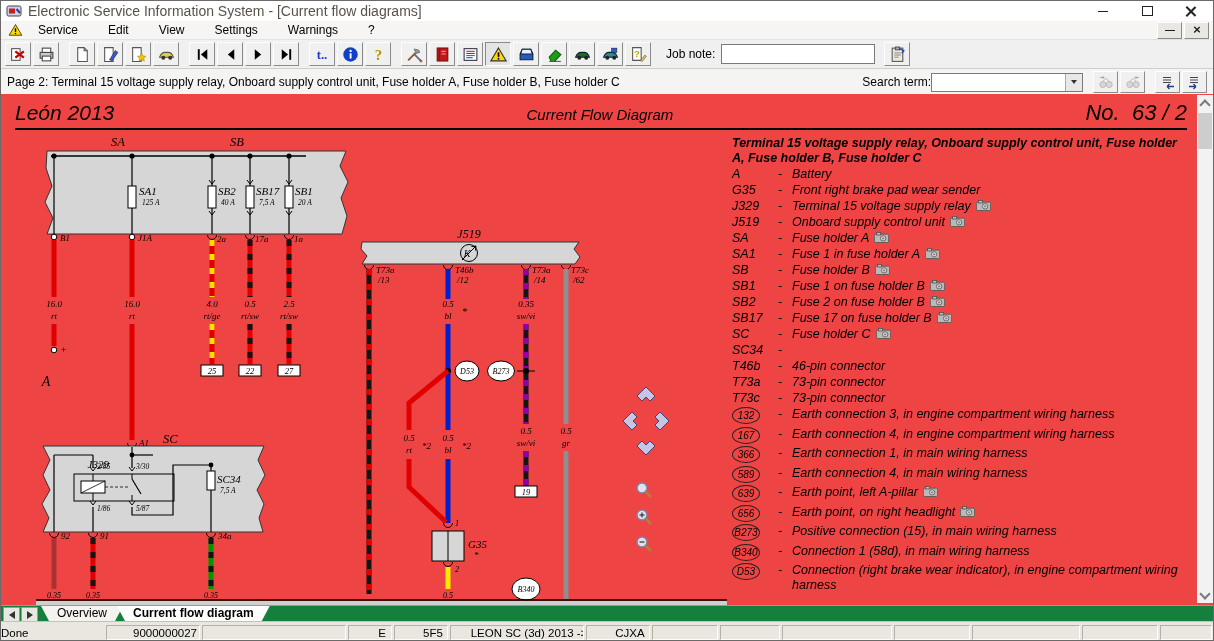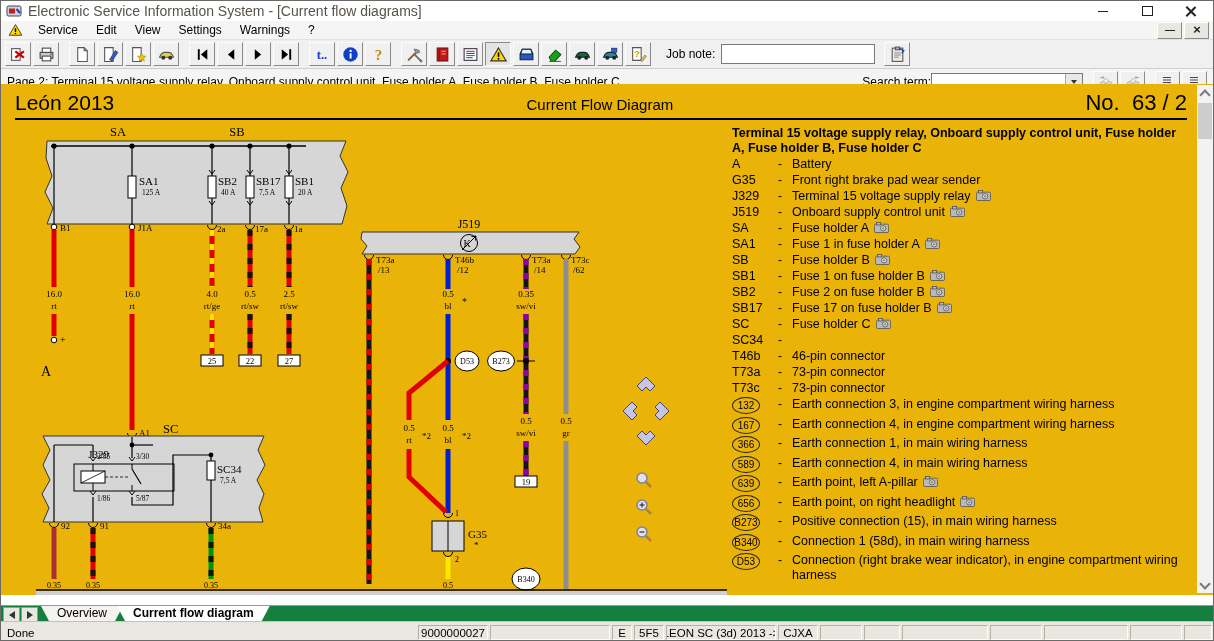--- a/index.html
+++ b/index.html
@@ -16,21 +16,21 @@
   .i-max{width:9px;height:8px;border:1px solid #222;display:inline-block;}
   .i-close{position:relative;width:10px;height:10px;display:inline-block;}
   .i-close::before,.i-close::after{content:"";position:absolute;left:4px;top:-1px;width:1.5px;height:13px;background:#222;}
   .i-close::before{transform:rotate(45deg);}
   .i-close::after{transform:rotate(-45deg);}
   .i-close.small::before,.i-close.small::after{height:11px;}
   
   .menu-bar{height:18px;display:flex;align-items:center;background:#f6f5f3;border-bottom:1px solid #e3e2e0;}
   .menu-warn{width:15px;height:14px;margin:0 6px 0 7px;display:inline-flex;}
   .menu-warn svg{width:15px;height:14px;}
-  #menu-items{display:flex;flex:1;}
+  #menu-items{display:flex;flex:1;gap:12px;}
   .menu-item{padding:1px 9px;cursor:default;}
   .mdi-btns{display:flex;margin-right:4px;}
   .mdi-btn{width:23px;height:15px;background:#e9e7e2;border:1px solid;border-color:#fff #8a8a8a #8a8a8a #fff;
            display:flex;align-items:center;justify-content:center;margin-left:2px;}
   .mdi-btn .i-close{transform:scale(.7);}
   
   .toolbar{height:28px;background:#f0f0f0;border-bottom:1px solid #cfcfcf;display:flex;align-items:center;padding:0 3px;}
   #tb-groups{display:flex;align-items:center;}
   .tb-btn{width:26px;height:24px;background:#f0f0f0;border:1px solid;border-color:#fdfdfd #8b8b8b #8b8b8b #fdfdfd;
           display:inline-flex;align-items:center;justify-content:center;padding:0;margin:0 1px;}
@@ -47,21 +47,21 @@
   .combo{display:flex;border:1px solid #7a7a7a;background:#fff;height:17px;width:150px;margin-right:8px;}
   .combo input{border:0;flex:1;min-width:0;font-size:12px;outline:none;}
   .combo-btn{width:16px;background:#e8e8e8;border-left:1px solid #aaa;display:flex;align-items:center;justify-content:center;}
   .combo-tri{width:0;height:0;border-style:solid;border-width:4px 3.5px 0 3.5px;border-color:#333 transparent transparent transparent;}
   .sb-btn{width:25px;height:22px;background:#f0f0f0;border:1px solid;border-color:#fdfdfd #8b8b8b #8b8b8b #fdfdfd;
           display:inline-flex;align-items:center;justify-content:center;margin-left:2px;padding:0;}
   .sb-btn svg{width:16px;height:16px;}
   .sb-btn.dim svg{opacity:.45;}
   .gap8{width:8px;}
   
-  .doc{position:absolute;top:83px;left:0;width:1214px;height:511px;background:#eab308;overflow:hidden;}
+  .doc{position:absolute;top:93px;left:0;width:1214px;height:511px;background:#ef4444;overflow:hidden;font-style:italic;}
   .doc-header{position:absolute;top:6px;left:14px;width:1172px;display:flex;align-items:baseline;}
   .doc-title{font-size:21px;}
   .doc-center{flex:1;text-align:center;font-size:15px;}
   .doc-pageno{font-size:22px;white-space:pre;}
   .doc-rule{position:absolute;top:34px;left:14px;width:1172px;height:2px;background:#000;}
   svg.diagram{position:absolute;top:0;left:0;}
   .t{font-family:"Liberation Serif",serif;fill:#000;}
   
   .legend{position:absolute;top:42px;left:731px;width:458px;font-size:12.5px;line-height:14.5px;}
   .legend-title{font-weight:bold;margin-bottom:2px;}
@@ -87,24 +87,24 @@
   .tri-l{width:0;height:0;border-style:solid;border-width:4px 6px 4px 0;border-color:transparent #333 transparent transparent;}
   .tri-r{width:0;height:0;border-style:solid;border-width:4px 0 4px 6px;border-color:transparent transparent transparent #333;}
   #tabs{display:flex;}
   .tab{height:15px;line-height:14px;padding:0 16px;background:#f4f3ef;
        clip-path:polygon(0 0,100% 0,calc(100% - 8px) 100%,8px 100%);
        filter:drop-shadow(0 0 .6px #444);margin-right:-6px;font-size:12px;}
   .tab.active{background:#fff;font-weight:bold;z-index:2;}
   
   .status-bar{position:absolute;top:620px;left:0;width:1214px;height:21px;background:#e9e7e0;border-top:1px solid #c4c1b9;
               display:flex;align-items:center;font-size:11.5px;}
-  .st-done{flex:1;padding-left:6px;}
+  .st-done{flex:1;}
   #st-cells{display:flex;height:15px;margin-right:3px;}
   .st-cell{border:1px solid;border-color:#b3b0a8 #fdfdfd #fdfdfd #b3b0a8;margin-left:2px;
-           display:flex;align-items:center;justify-content:center;white-space:nowrap;overflow:hidden;}
+           display:flex;align-items:center;justify-content:center;white-space:nowrap;overflow:hidden;padding-left:24px;}
 </style>
 </head>
 <body>
 
 <div class="title-bar">
   <span class="app-ic">
       <svg viewBox="0 0 16 16">
         <rect x="1" y="3" width="14" height="10" rx="1.5" fill="#cdd2e2" stroke="#445"></rect>
         <rect x="3" y="5.5" width="6" height="5" fill="#c22020"></rect>
         <path d="M10.5 6l3.5 4" stroke="#2840b0" stroke-width="2"></path>

